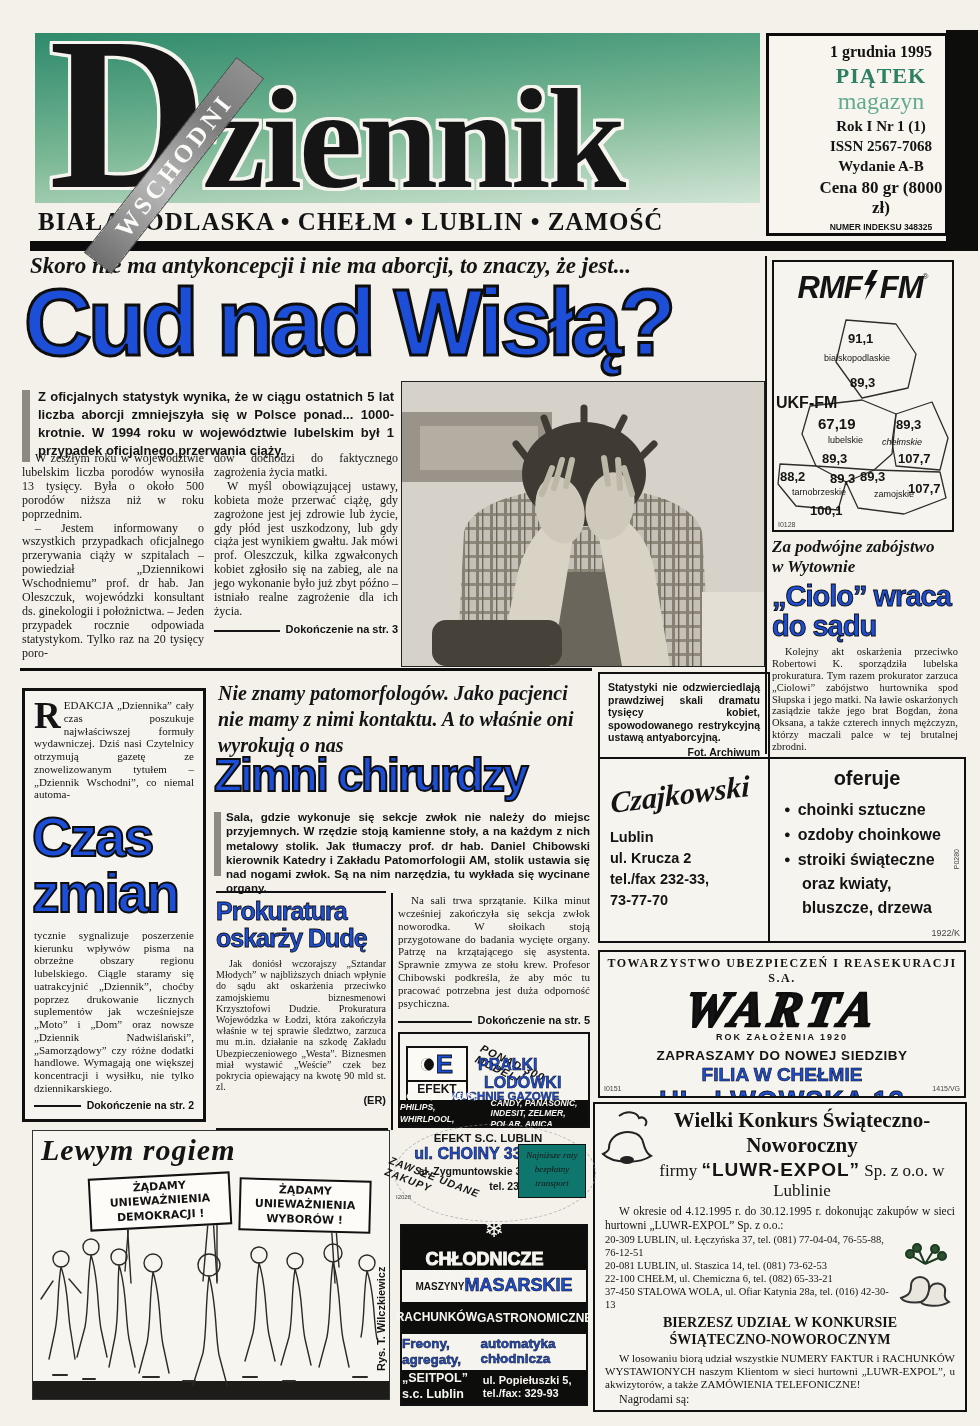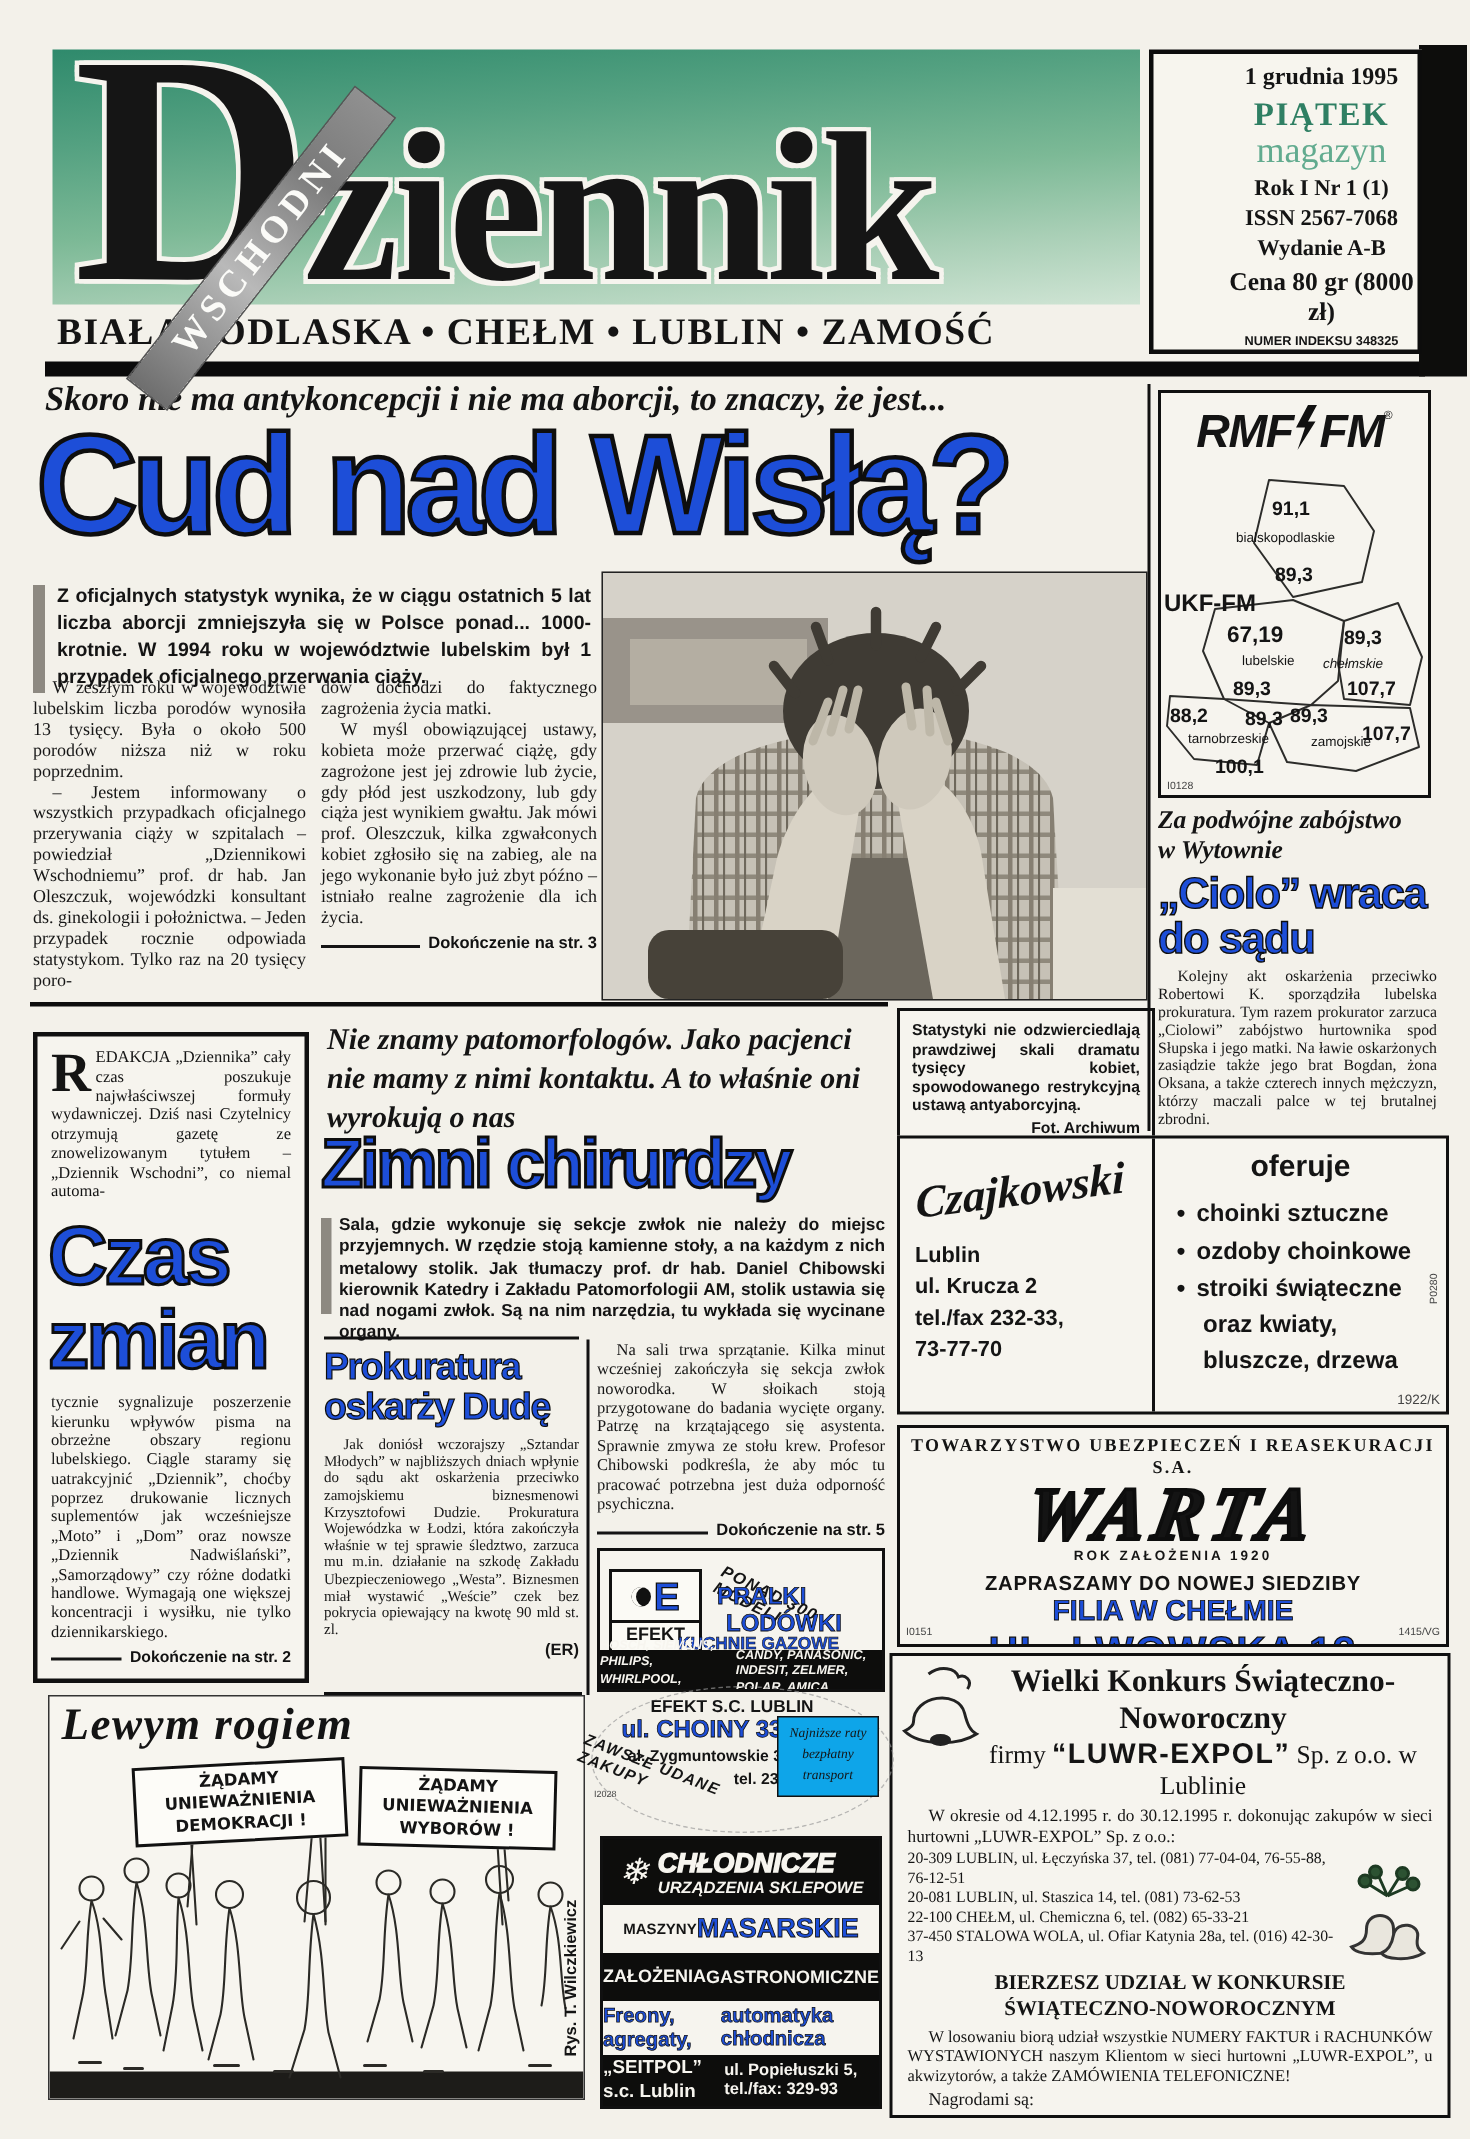--- a/index.html
+++ b/index.html
@@ -348,42 +348,42 @@
     <div class="abs sans b vtext" style="right:2px;top:80px;height:160px;font-size:11px;">Rys. T. Wilczkiewicz</div>
   </div>
 
   <div class="abs" style="left:398px;top:1132px;width:192px;height:88px;">
     <div class="abs" style="left:-4px;top:-8px;width:200px;height:96px;border:1px dashed #999;border-radius:50%;opacity:.65;"></div>
     <div class="abs sans b c" style="left:20px;top:0px;width:140px;font-size:11.5px;">EFEKT S.C. LUBLIN</div>
     <div class="abs hl c" style="left:10px;top:13px;width:120px;font-size:16px;">ul. CHOINY 33</div>
     <div class="abs sans b c" style="left:14px;top:33px;width:116px;font-size:10.5px;">al. Zygmuntowskie 3</div>
     <div class="abs sans b" style="left:70px;top:48px;width:72px;font-size:10.5px;text-align:right;">tel. 234-46</div>
     <div class="abs sans b i" style="left:-6px;top:22px;width:104px;font-size:10.5px;letter-spacing:1px;transform:rotate(21deg);transform-origin:left top;">ZAWSZE UDANE ZAKUPY</div>
-    <div class="abs c" style="left:120px;top:12px;width:68px;height:54px;border:1.5px solid #111;background:#0ea5e9;font:italic 9px/1.55 'Liberation Serif',serif;padding-top:4px;box-sizing:border-box;">
+    <div class="abs c" style="left:120px;top:12px;width:68px;height:54px;border:1.5px solid #111;background:#0f766e;font:italic 9px/1.55 'Liberation Serif',serif;padding-top:4px;box-sizing:border-box;">
       <div>Najniższe raty</div>
       <div>bezpłatny</div>
       <div>transport</div>
     </div>
     <span class="abs code" style="left:-2px;top:62px;font-size:6px;">I2028</span>
   </div>
 
   <div class="abs box" style="left:400px;top:1224px;width:188px;height:182px;padding:0;display:flex;flex-direction:column;">
-    <div class="band dark" style="height:44px;flex-direction:row;gap:6px;font-style:italic;">
+    <div class="band dark" style="height:44px;flex-direction:column;gap:6px;">
       <span class="snowflake" style="font-size:24px;color:#f7f5ef;"></span>
       <span>
         <div class="hl" style="font-size:18px;color:#f7f5ef;-webkit-text-stroke:1px #f7f5ef;">CHŁODNICZE</div>
         <div class="sans b" style="font-size:11px;">URZĄDZENIA SKLEPOWE</div>
       </span>
     </div>
     <div class="band" style="height:32px;">
       <div class="sans b" style="font-size:10px;">MASZYNY</div>
       <div class="hl" style="font-size:18px;line-height:.95;">MASARSKIE</div>
     </div>
     <div class="band dark" style="height:32px;">
-      <div class="sans b" style="font-size:12px;line-height:1.15;">ZAŁOŻENIA</div>
+      <div class="sans b" style="font-size:12px;line-height:1.15;">RACHUNKÓW</div>
       <div class="sans b" style="font-size:12px;line-height:1.05;">GASTRONOMICZNE</div>
     </div>
     <div class="band" style="height:36px;">
       <div class="hl" style="font-size:13.5px;line-height:1.2;-webkit-text-stroke:.5px #111;">Freony, agregaty,</div>
       <div class="hl" style="font-size:13.5px;line-height:1.1;-webkit-text-stroke:.5px #111;">automatyka chłodnicza</div>
     </div>
     <div class="band dark" style="flex:1;">
       <div class="sans b" style="font-size:12.5px;line-height:1.25;">„SEITPOL” s.c. Lublin</div>
       <div class="sans b" style="font-size:11px;line-height:1.15;">ul. Popiełuszki 5, tel./fax: 329-93</div>
     </div>

